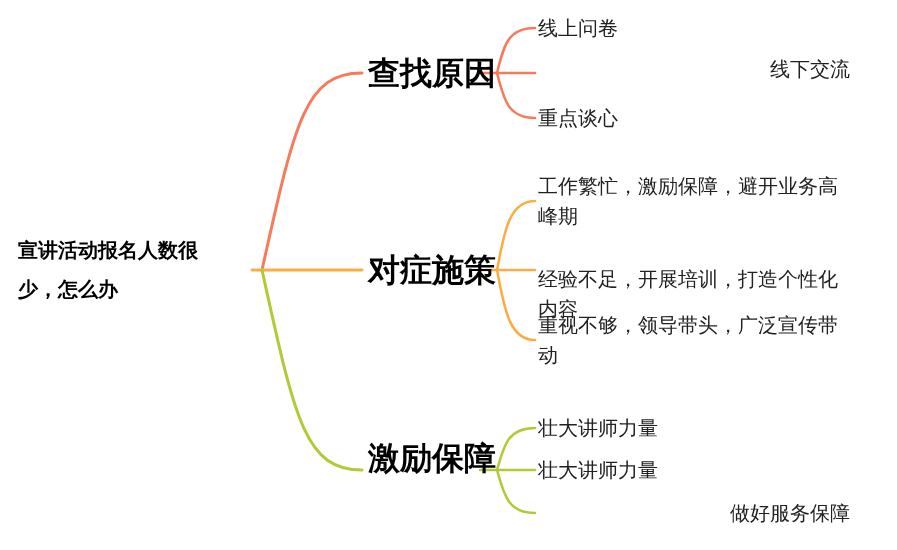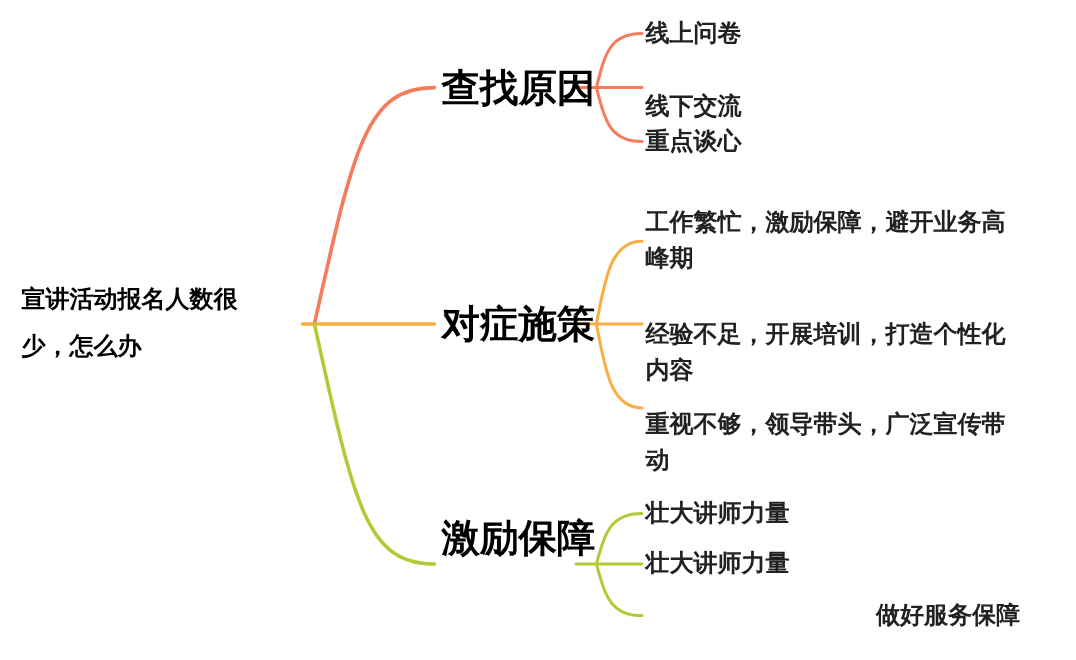--- a/index.html
+++ b/index.html
@@ -34,36 +34,36 @@
   .branch-label {
     left: 368px;
     font-size: 32px;
     font-weight: bold;
     line-height: 32px;
     white-space: nowrap;
     color: #000000;
   }
   .branch-label.b1 { top: 57px; }
   .branch-label.b2 { top: 254px; }
-  .branch-label.b3 { top: 432px; }
+  .branch-label.b3 { top: 442px; }
   .child-node {
     left: 538px;
     width: 312px;
     font-size: 20px;
-    font-weight: bold;
+    font-weight: normal;
     line-height: 30px;
     color: #212121;
   }
   .child-node.single { white-space: nowrap; }
   .c1-1 { top: 13px; }
-  .c1-2 { top: 74px; }
+  .c1-2 { top: 54px; text-align: right; }
   .c1-3 { top: 103px; }
   .c2-1 { top: 171px; }
   .c2-2 { top: 232px; margin-top: 32px; }
-  .c2-3 { top: 310px; margin-top: 29px; }
+  .c2-3 { top: 310px; }
   .c3-1 { top: 413px; }
   .c3-2 { top: 455px; }
   .c3-3 { top: 498px; text-align: right; }
 </style>
 </head>
 <body>
 
 <div class="canvas">
 
   <svg class="lines-svg" viewBox="0 0 897 550" xmlns="http://www.w3.org/2000/svg">

